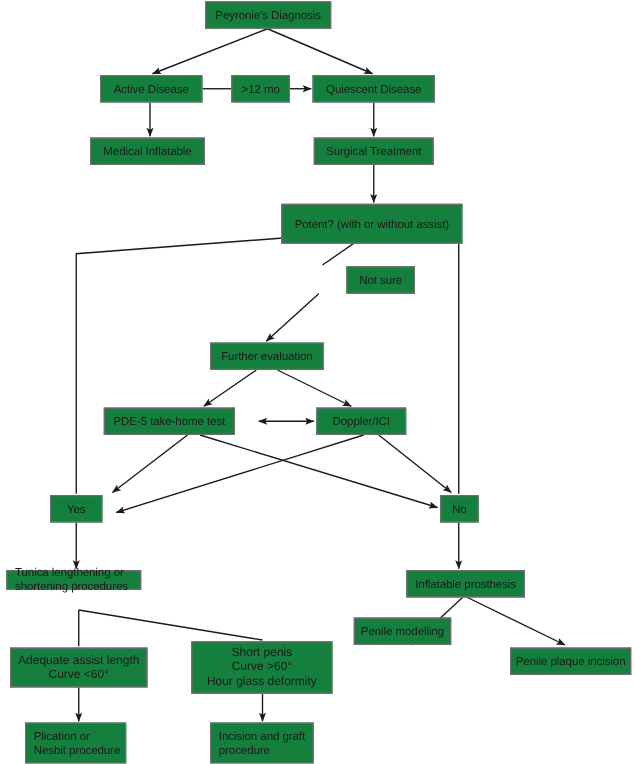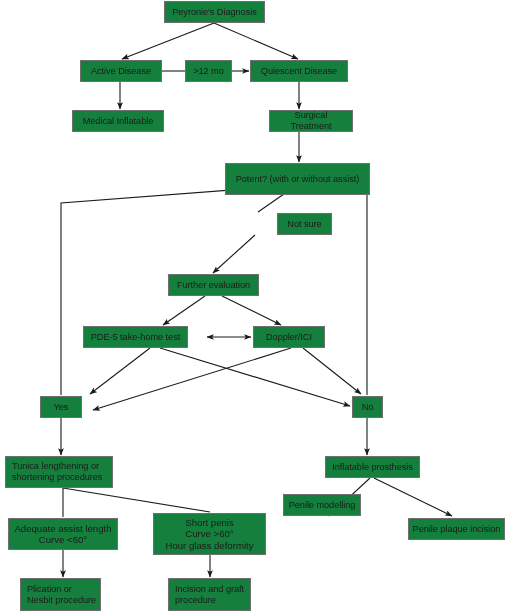--- a/index.html
+++ b/index.html
@@ -121,21 +121,21 @@
       <div class="node face-cond" style="left: 250px; top: 60px; width: 98px; height: 22px; border-color: rgb(111, 111, 111);">
         <div class="lines">
           <span>Quiescent Disease</span>
         </div>
       </div>
       <div class="node face-cond" style="left: 72px; top: 110px; width: 92px; height: 22px; border-color: rgb(111, 111, 111);">
         <div class="lines">
           <span>Medical Inflatable</span>
         </div>
       </div>
-      <div class="node face-cond" style="left: 269px; top: 110px; width: 84px; height: 22px; border-color: rgb(111, 111, 111);">
+      <div class="node face-cond" style="left: 251px; top: 110px; width: 96px; height: 22px; border-color: rgb(111, 111, 111);">
         <div class="lines">
           <span>Surgical Treatment</span>
         </div>
       </div>
       <div class="node face-cond" style="left: 225px; top: 163px; width: 145px; height: 32px; border-color: rgb(111, 111, 111);">
         <div class="lines">
           <span>Potent? (with or without assist)</span>
         </div>
       </div>
       <div class="node face-cond" style="left: 233px; top: 213px; width: 55px; height: 22px; border-color: rgb(111, 111, 111); margin-left: 44px;">
@@ -161,21 +161,21 @@
       <div class="node face-cond" style="left: 40px; top: 396px; width: 42px; height: 22px; border-color: rgb(111, 111, 111);">
         <div class="lines">
           <span>Yes</span>
         </div>
       </div>
       <div class="node face-cond" style="left: 352px; top: 396px; width: 31px; height: 22px; border-color: rgb(111, 111, 111);">
         <div class="lines">
           <span>No</span>
         </div>
       </div>
-      <div class="node align-left face-cond" style="left: 5px; top: 456px; width: 108px; height: 32px; border-color: rgb(111, 111, 111);">
+      <div class="node align-left face-cond" style="left: 5px; top: 456px; width: 108px; height: 16px; border-color: rgb(111, 111, 111);">
         <div class="lines">
           <span>Tunica lengthening or</span>
           <span>shortening procedures</span>
         </div>
       </div>
       <div class="node face-cond" style="left: 325px; top: 456px; width: 95px; height: 22px; border-color: rgb(111, 111, 111);">
         <div class="lines">
           <span>Inflatable prosthesis</span>
         </div>
       </div>

